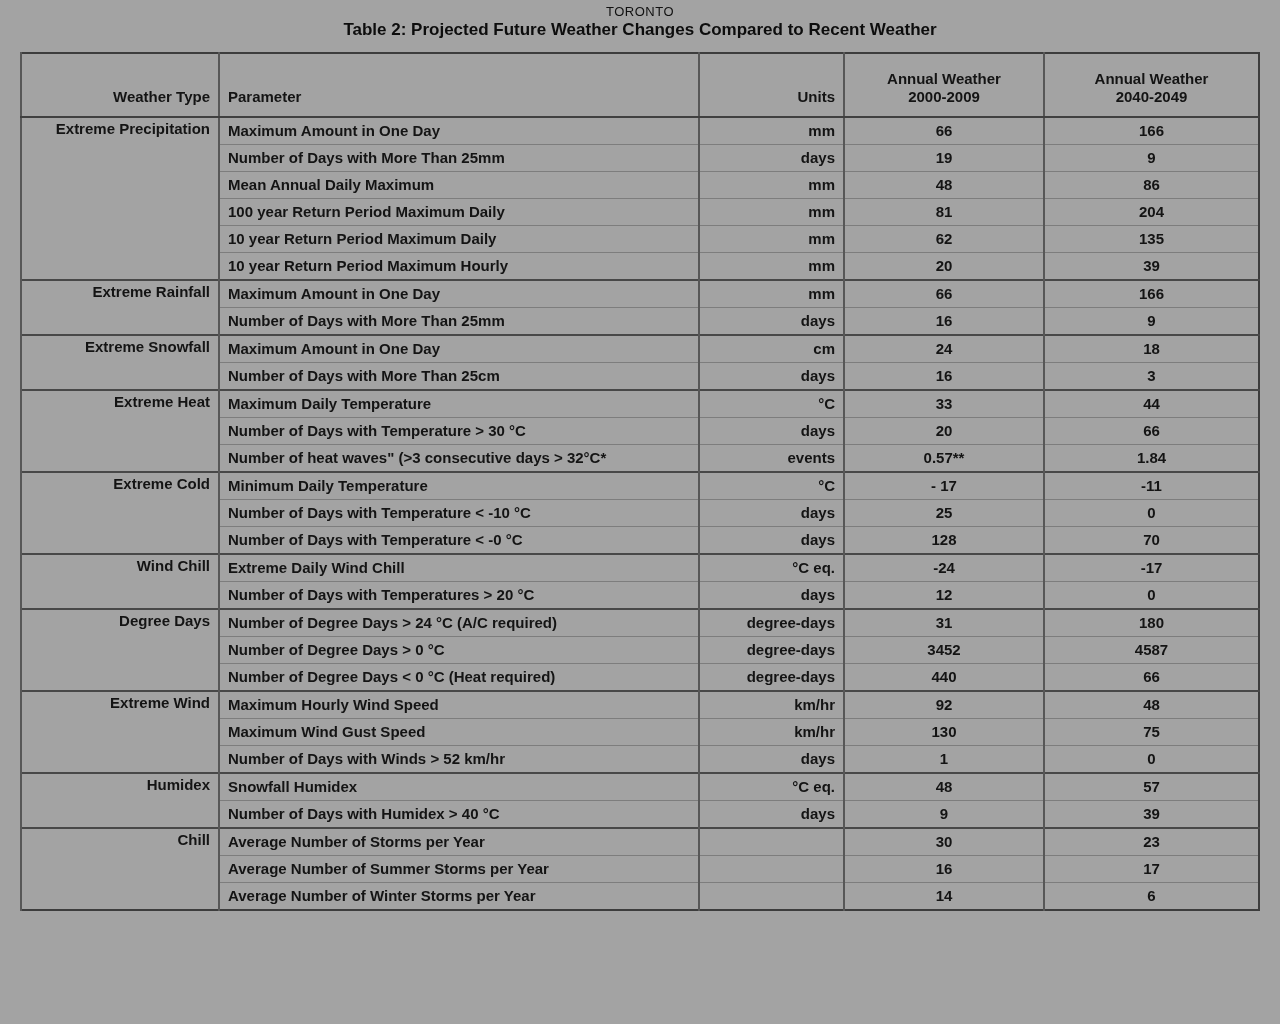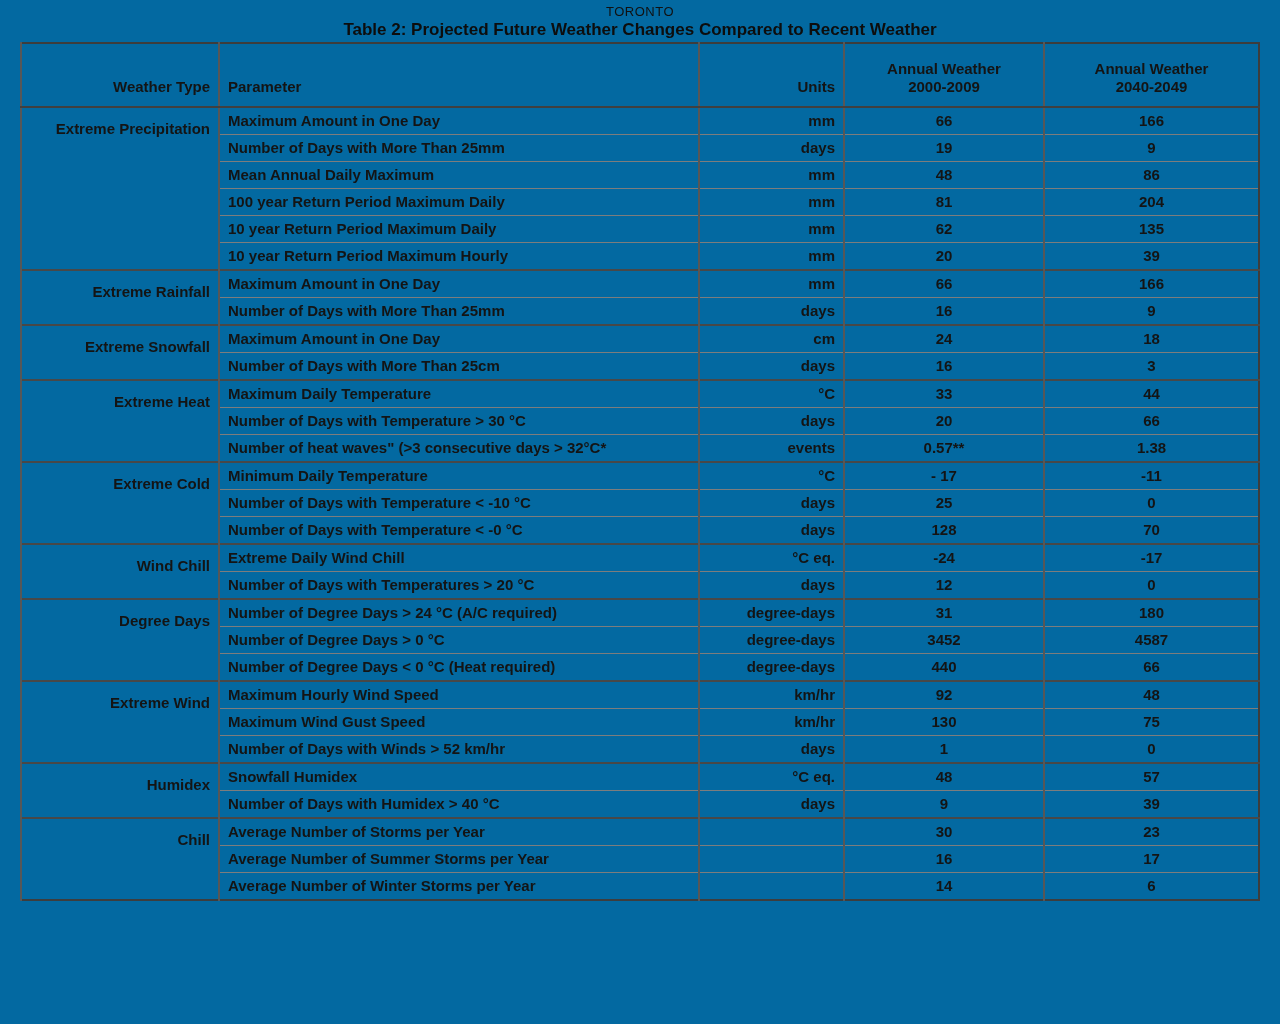--- a/index.html
+++ b/index.html
@@ -5,38 +5,38 @@
   html, body {
     margin: 0;
     padding: 0;
     background: #ffffff;
     font-family: "Liberation Sans", "DejaVu Sans", sans-serif;
   }
   .page {
     position: relative;
     width: 1280px;
     height: 1024px;
-    background: #0369a1;
+    background: #a3a3a3;
     overflow: hidden;
   }
   .doc-title {
     text-align: center;
     font-size: 13px;
     font-weight: 400;
     color: #111;
     padding-top: 4px;
     letter-spacing: 0.5px;
   }
   .table-title {
     text-align: center;
     font-size: 17px;
     font-weight: 700;
     color: #0d0d0d;
     margin-top: 1px;
-    margin-bottom: 2px;
+    margin-bottom: 12px;
   }
   table.weather {
     border-collapse: collapse;
     table-layout: fixed;
     margin-left: 20px;
     width: 1238px;
     font-size: 15px;
     font-weight: 700;
     color: #141414;
     border: 2px solid #3d3d3d;
@@ -60,21 +60,21 @@
   th.col-units, td.col-units { text-align: right; }
   th.col-v2000, td.col-v2000 { text-align: center; }
   th.col-v2040, td.col-v2040 { text-align: center; }
   th .hdr-line { display: block; text-align: center; }
   table.weather tbody td {
     height: 24px;
     border-top: 1px solid #7d7d7d;
   }
   table.weather tbody td.col-type {
     vertical-align: top;
-    padding-top: 12px;
+    padding-top: 2px;
     white-space: normal;
     border-top: none;
   }
   table.weather tbody tr.group-start td {
     border-top: 2px solid #484848;
   }
 </style>
 </head>
 <body>
 
@@ -179,21 +179,21 @@
         <tr>
           <td class="col-param">Number of Days with Temperature &gt; 30 °C</td>
           <td class="col-units">days</td>
           <td class="col-v2000">20</td>
           <td class="col-v2040">66</td>
         </tr>
         <tr>
           <td class="col-param">Number of heat waves" (&gt;3 consecutive days &gt; 32°C*</td>
           <td class="col-units">events</td>
           <td class="col-v2000">0.57**</td>
-          <td class="col-v2040">1.38</td>
+          <td class="col-v2040">1.84</td>
         </tr>
         <tr class="group-start">
           <td class="col-type" rowspan="3">Extreme Cold</td>
           <td class="col-param">Minimum Daily Temperature</td>
           <td class="col-units">°C</td>
           <td class="col-v2000">- 17</td>
           <td class="col-v2040">-11</td>
         </tr>
         <tr>
           <td class="col-param">Number of Days with Temperature &lt; -10 °C</td>

